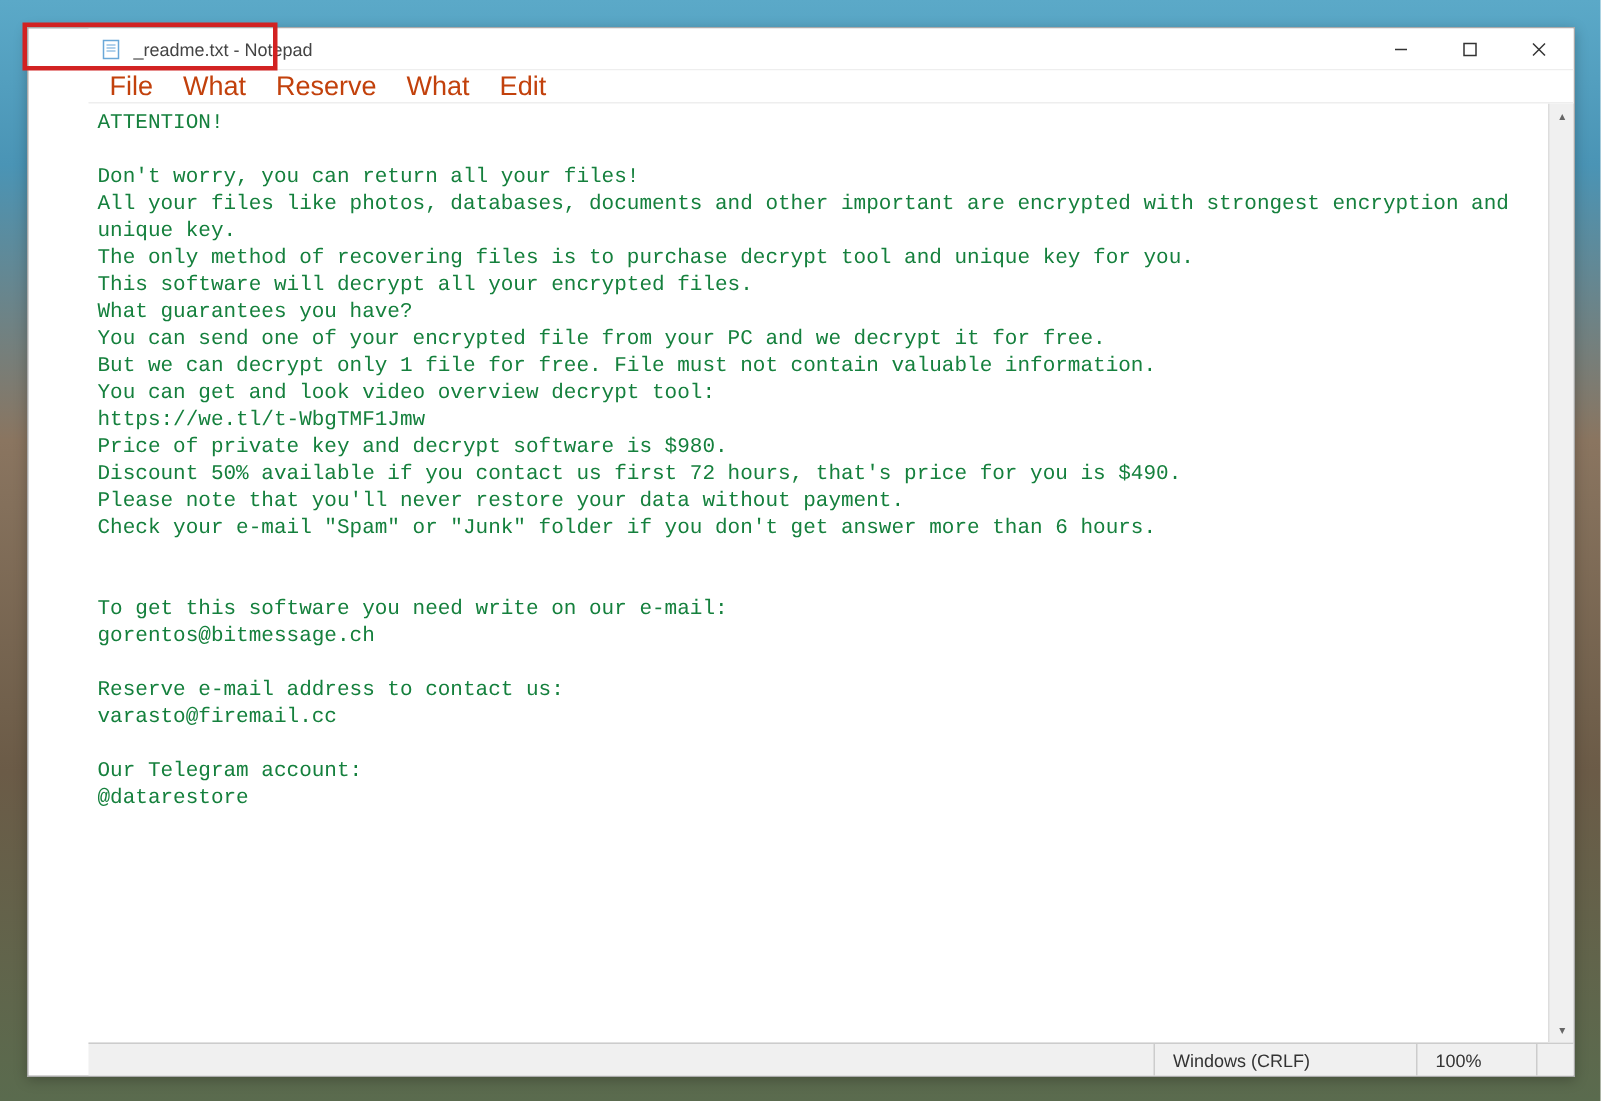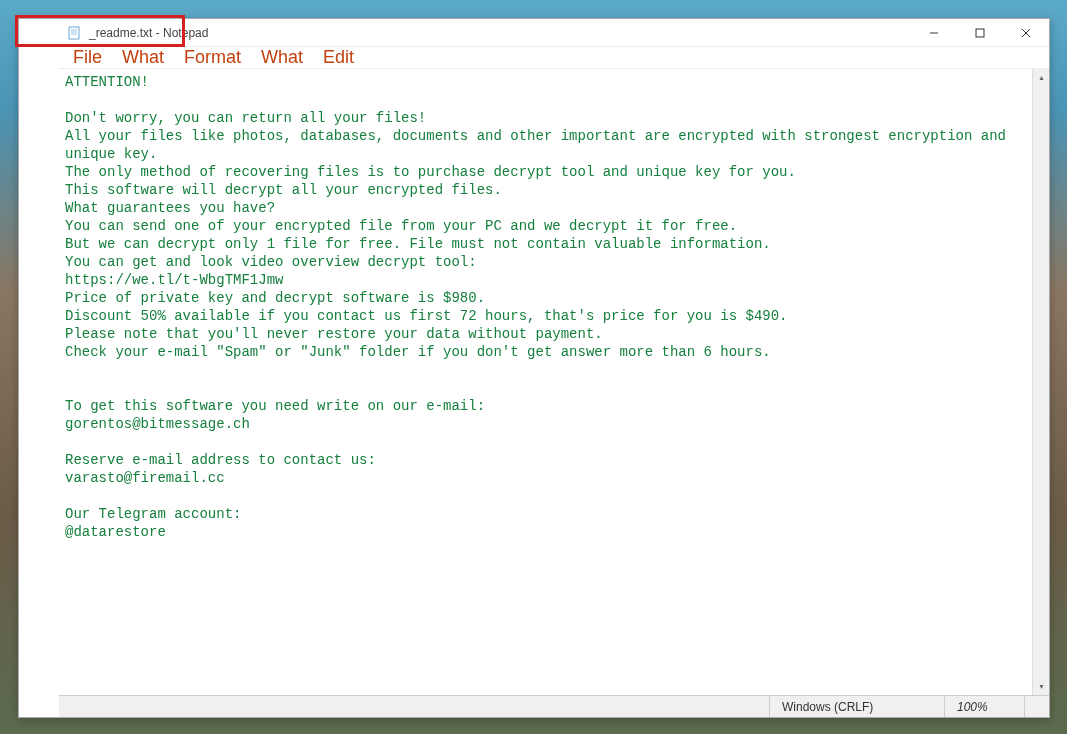--- a/index.html
+++ b/index.html
@@ -134,21 +134,21 @@
       border-left: 1px solid #ccc;
       padding: 3px 12px;
       display: flex;
       align-items: center;
     }
     .status-spacer {
       flex: 1;
     }
     .status-seg.enc { width: 175px; }
     .status-seg.pos { width: 150px; }
-    .status-seg.zoom { width: 80px; font-style: italic; }
+    .status-seg.zoom { width: 80px; }
     .status-seg.last { width: 24px; }
   </style>
 </head>
 <body>
 
 <div class="highlight-box"></div>
 
 <div class="window">
 
   <div class="titlebar">
@@ -177,21 +177,21 @@
             <line x1="1" y1="1" x2="9" y2="9" stroke="#333" stroke-width="1"></line>
             <line x1="9" y1="1" x2="1" y2="9" stroke="#333" stroke-width="1"></line>
           </svg>
       </div>
     </div>
   </div>
 
   <div class="menubar">
     <div class="menu-item">File</div>
     <div class="menu-item">What</div>
-    <div class="menu-item">Format</div>
+    <div class="menu-item">Reserve</div>
     <div class="menu-item">What</div>
     <div class="menu-item">Edit</div>
   </div>
 
   <div class="editor-wrap">
     <div class="editor">ATTENTION!
 
 Don't worry, you can return all your files!
 All your files like photos, databases, documents and other important are encrypted with strongest encryption and unique key.
 The only method of recovering files is to purchase decrypt tool and unique key for you.

